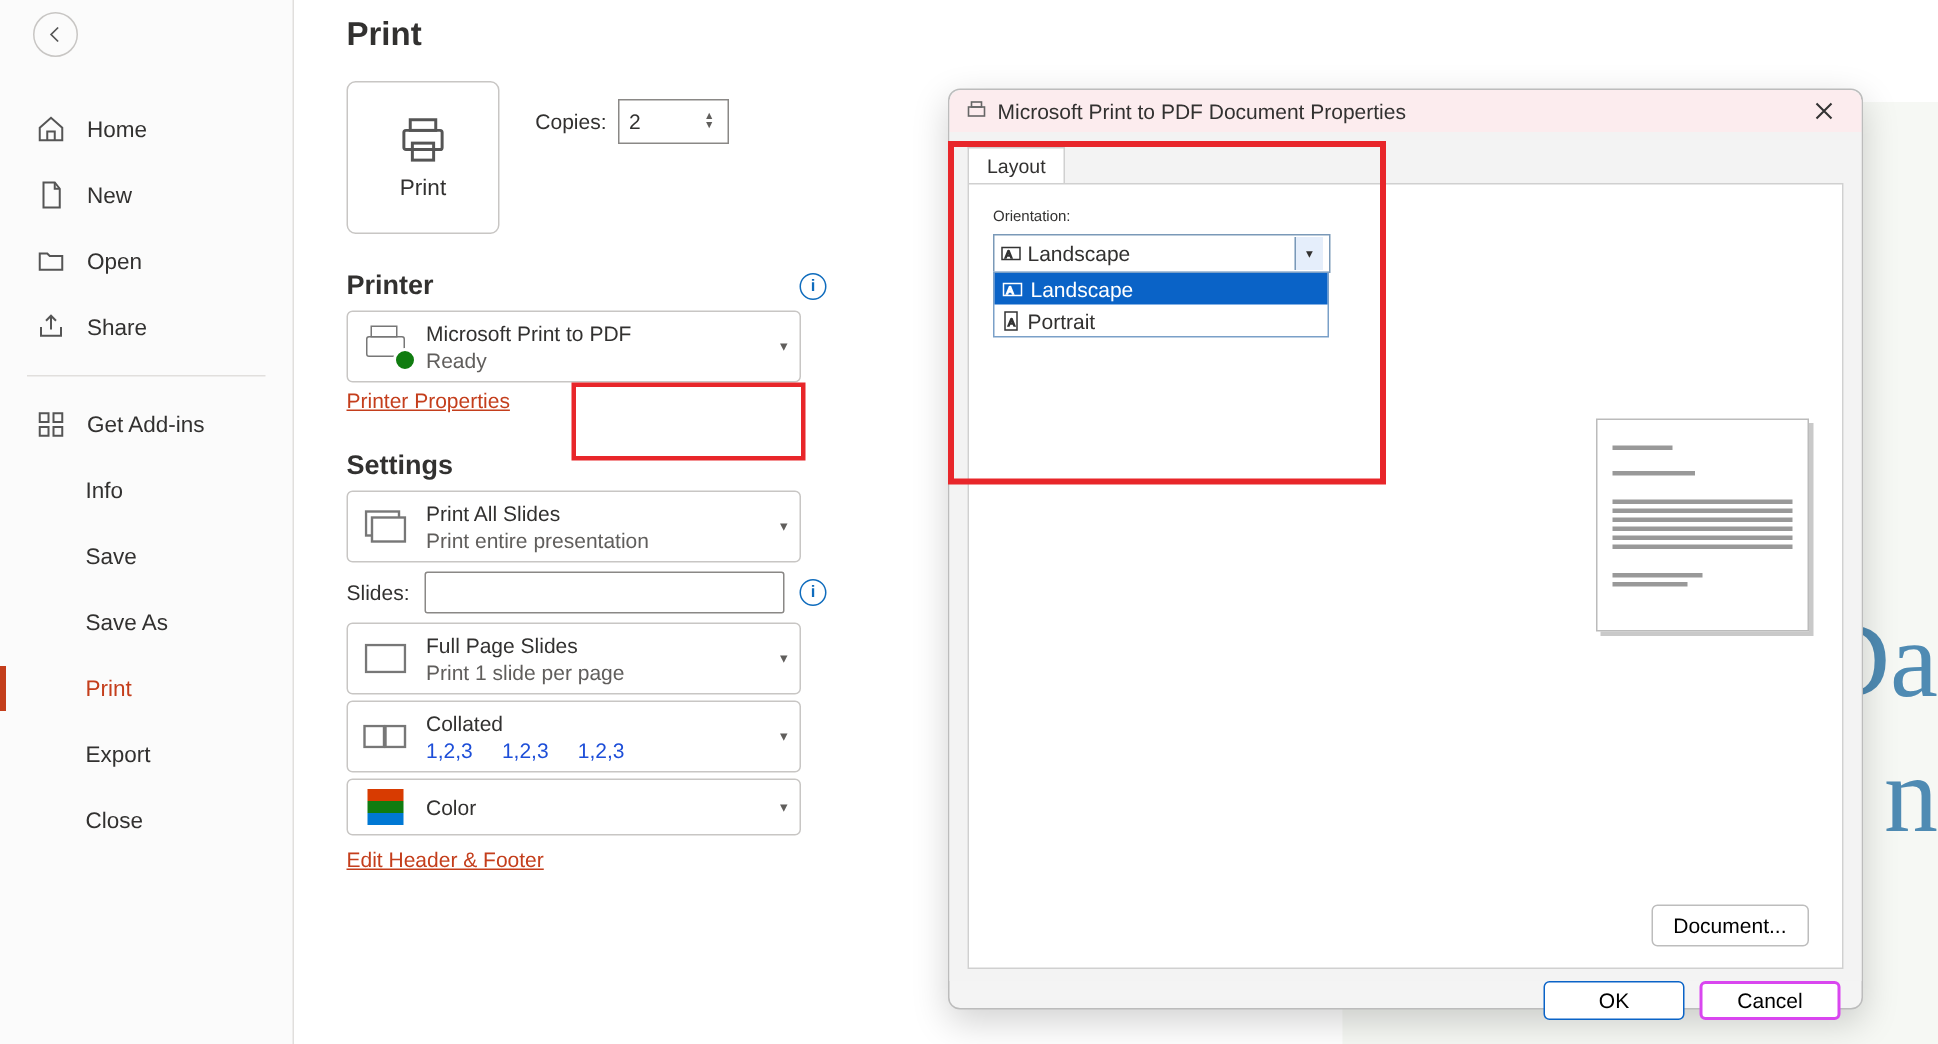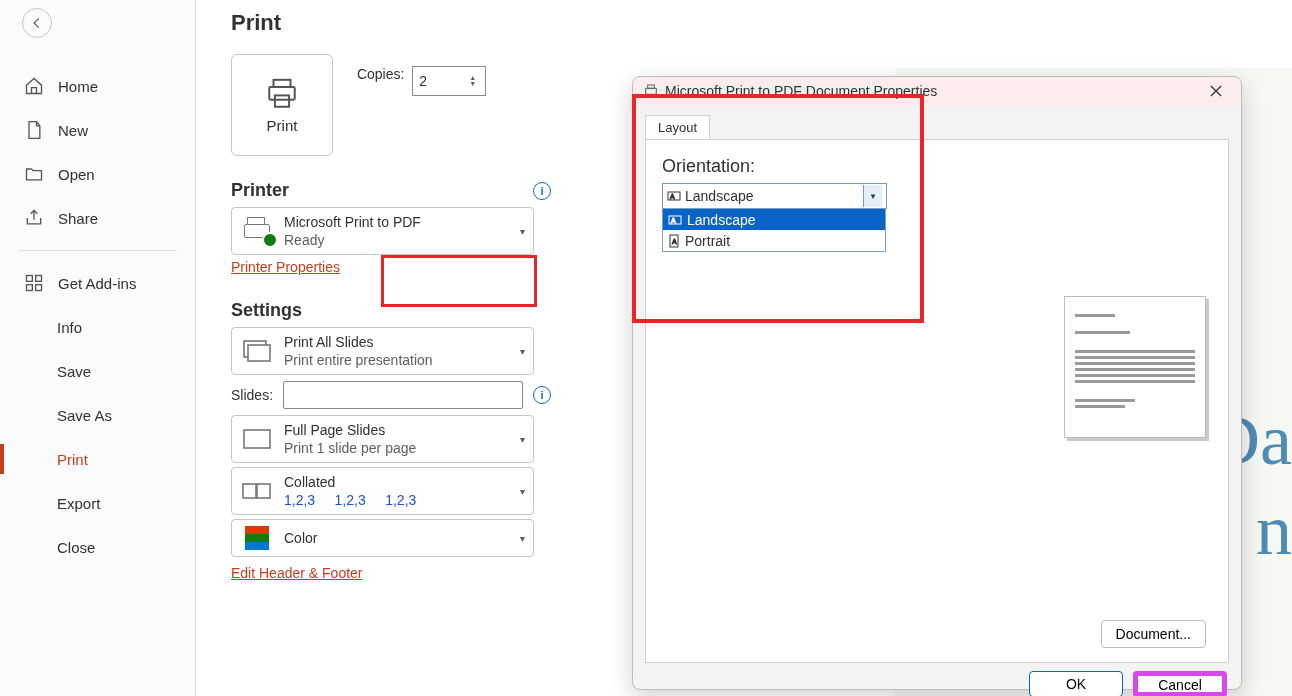--- a/index.html
+++ b/index.html
@@ -11,21 +11,21 @@
 .nav-item.sub{padding-left:57px;height:44px}
 .nav-item.active{color:#c43e1c}
 .nav-item.active::before{content:"";position:absolute;left:0;width:4px;height:30px;background:#c43e1c}
 .nav-divider{border-top:1px solid #e1dfdd;margin:10px 18px}
 
 .main{position:absolute;left:195px;top:0;right:0;bottom:0;overflow:hidden}
 .main-inner{padding:0 0 0 36px;width:320px}
 .page-title{font-size:22px;font-weight:600;margin:10px 0 18px}
 
 .big-print{width:100px;height:100px;border:1px solid #c8c6c4;border-radius:6px;display:inline-flex;flex-direction:column;align-items:center;justify-content:center;gap:6px;cursor:pointer;background:#fff}
-.copies-wrap{display:inline-flex;align-items:flex-start;margin-left:20px;gap:8px;vertical-align:top;margin-top:12px}
+.copies-wrap{display:inline-flex;align-items:center;margin-left:20px;gap:8px;vertical-align:top;margin-top:12px}
 .spin{width:60px;height:24px;border:1px solid #8a8886;padding:2px 6px;display:flex;justify-content:space-between;align-items:center}
 .spin-arrows{width:10px;display:flex;flex-direction:column;font-size:7px;color:#605e5c;line-height:6px}
 
 .section-head{font-size:18px;font-weight:600;margin-top:25px;margin-bottom:6px;display:flex;align-items:center;gap:6px}
 .info-i{width:16px;height:16px;border:1px solid #0f6cbd;border-radius:50%;color:#0f6cbd;font-size:11px;display:inline-flex;align-items:center;justify-content:center;font-weight:bold;margin-left:auto}
 
 .combo{width:285px;border:1px solid #c8c6c4;border-radius:4px;display:flex;align-items:center;padding:5px 8px;gap:10px;cursor:pointer;background:#fff;margin-bottom:4px}
 .combo .col{display:flex;flex-direction:column;line-height:18px;font-size:14px}
 .combo .chev{margin-left:auto;font-size:10px;color:#605e5c;align-self:center}
 .combo .ico{width:34px;height:26px;display:flex;align-items:center;justify-content:center;color:#605e5c}
@@ -34,39 +34,39 @@
 .right-link{display:block;width:285px}
 .slides-row{display:flex;align-items:center;gap:10px;margin:6px 0}
 .slides-input{flex:1;height:24px;border:1px solid #8a8886;border-radius:2px}
 
 .red-box-1{position:absolute;left:381px;top:255px;width:150px;height:46px;border:3px solid #e8262a;pointer-events:none}
 .red-box-2{position:absolute;left:632px;top:94px;width:284px;height:221px;border:4px solid #e8262a;pointer-events:none;z-index:60}
 
 .preview-bg{position:absolute;left:700px;top:68px;right:0;bottom:0;background:#f6f8f4;z-index:1}
 .preview-text{position:absolute;right:0;top:395px;font-size:72px;color:#4f8bb3;font-family:Georgia,serif;z-index:2;line-height:90px;text-align:right}
 
-.dialog{position:absolute;left:632px;top:76px;width:608px;height:612px;background:#f4f4f4;border:1px solid #bcbcbc;border-radius:8px;box-shadow:0 8px 24px rgba(0,0,0,.18);z-index:50;display:flex;flex-direction:column}
+.dialog{position:absolute;left:632px;top:59px;width:608px;height:612px;background:#f4f4f4;border:1px solid #bcbcbc;border-radius:8px;box-shadow:0 8px 24px rgba(0,0,0,.18);z-index:50;display:flex;flex-direction:column}
 .dlg-title{height:32px;display:flex;align-items:center;padding:2px 10px;font-size:14px;background:#fcecee;border-radius:8px 8px 0 0}
 .dlg-title .x{margin-left:auto;width:30px;height:24px;display:flex;align-items:center;justify-content:center;cursor:pointer;font-size:14px}
 .dlg-body{flex:1;position:relative;padding:10px 12px 8px;background:#f3f3f3}
 
 .tab{display:inline-block;border:1px solid #d0d0d0;border-bottom:none;background:#fff;padding:4px 12px;font-size:13px}
 .tab-panel{border:1px solid #d0d0d0;background:#fff;height:490px;position:relative;padding:16px}
-.orient-label{font-size:18px;margin-bottom:6px}
+.orient-label{font-size:10px;margin-bottom:6px}
 .dd{width:215px;height:24px;border:1px solid #7a99b8;display:flex;align-items:center;padding:0 4px;background:#fff;cursor:pointer;font-size:14px}
 .dd .dd-btn{margin-left:auto;width:18px;height:22px;background:#e5eefb;border-left:1px solid #7a99b8;display:flex;align-items:center;justify-content:center;font-size:9px}
 .dd-list{position:absolute;width:222px;border:1px solid #7aa0c8;background:#fff;margin-top:-1px;z-index:70}
 .dd-item{height:21px;display:flex;align-items:center;gap:5px;padding:0 5px;font-size:14px;cursor:pointer}
 .dd-item.sel{background:#0a63c7;color:#fff}
 
 .dlg-preview{position:absolute;right:22px;top:156px;width:140px;height:140px;border:1px solid #bbb;background:#fff;box-shadow:3px 3px 0 #c9c9c9}
 .dlg-preview .ln{height:3px;background:#999;margin:3px 10px}
 .adv-btn{position:absolute;right:22px;bottom:14px;height:28px;border:1px solid #bdbdbd;border-radius:4px;background:#fff;padding:0 14px;cursor:pointer;font-size:14px}
 .dlg-footer{height:48px;display:flex;justify-content:flex-end;align-items:center;gap:10px;padding:0 14px}
-.dlg-footer button{width:94px;height:26px;border:5px solid #d946ef;border-radius:4px;background:#fff;cursor:pointer;font-size:14px}
+.dlg-footer button{width:94px;height:26px;border:2px solid #d946ef;border-radius:4px;background:#fff;cursor:pointer;font-size:14px}
 .dlg-footer button.primary{border:1px solid #0a63c7}
 
 .printer-ico{position:relative;width:26px;height:18px}
 .printer-ico::before{content:"";position:absolute;left:3px;top:-5px;width:16px;height:6px;border:1px solid #777}
 .printer-ico::after{content:"";position:absolute;left:0;top:2px;width:24px;height:12px;border:1px solid #777;border-radius:2px}
 .green-check{position:absolute;right:-4px;bottom:-4px;width:12px;height:12px;background:#107c10;border:2px solid #fff;border-radius:50%}
 .color-sw{width:24px;height:24px;display:flex;flex-direction:column}
 .color-sw span{flex:1}
 
 svg{display:block}

